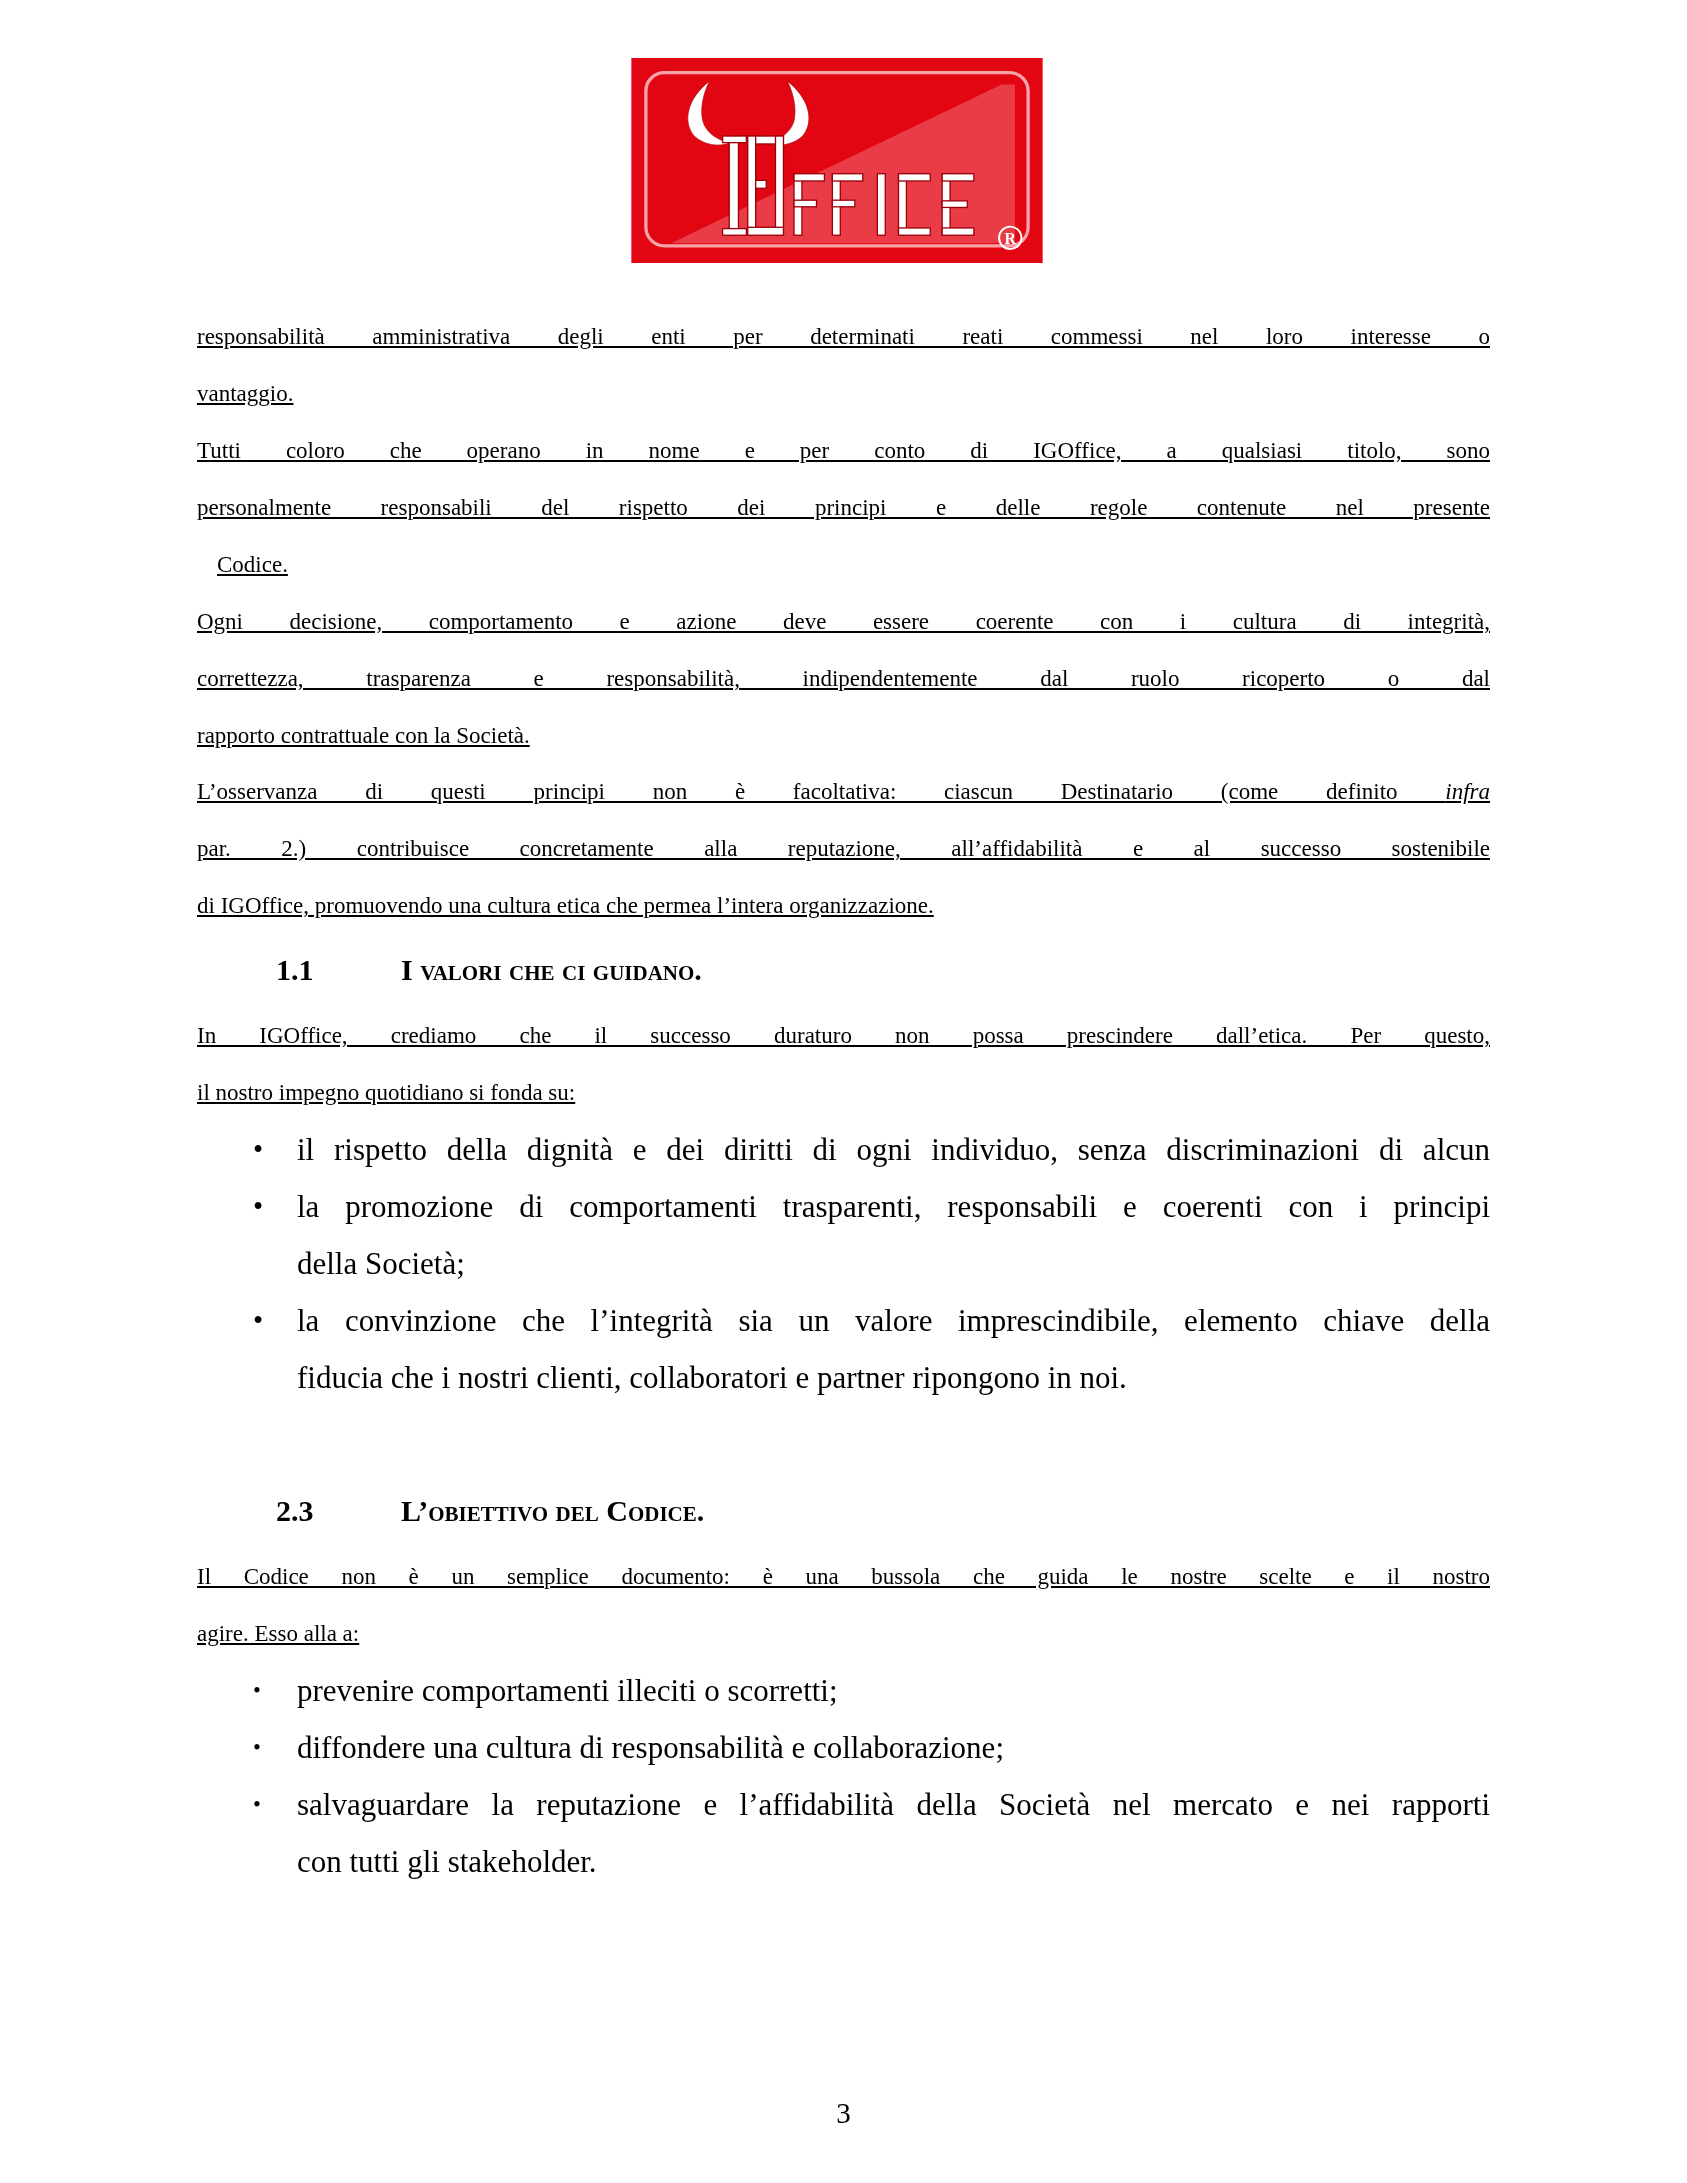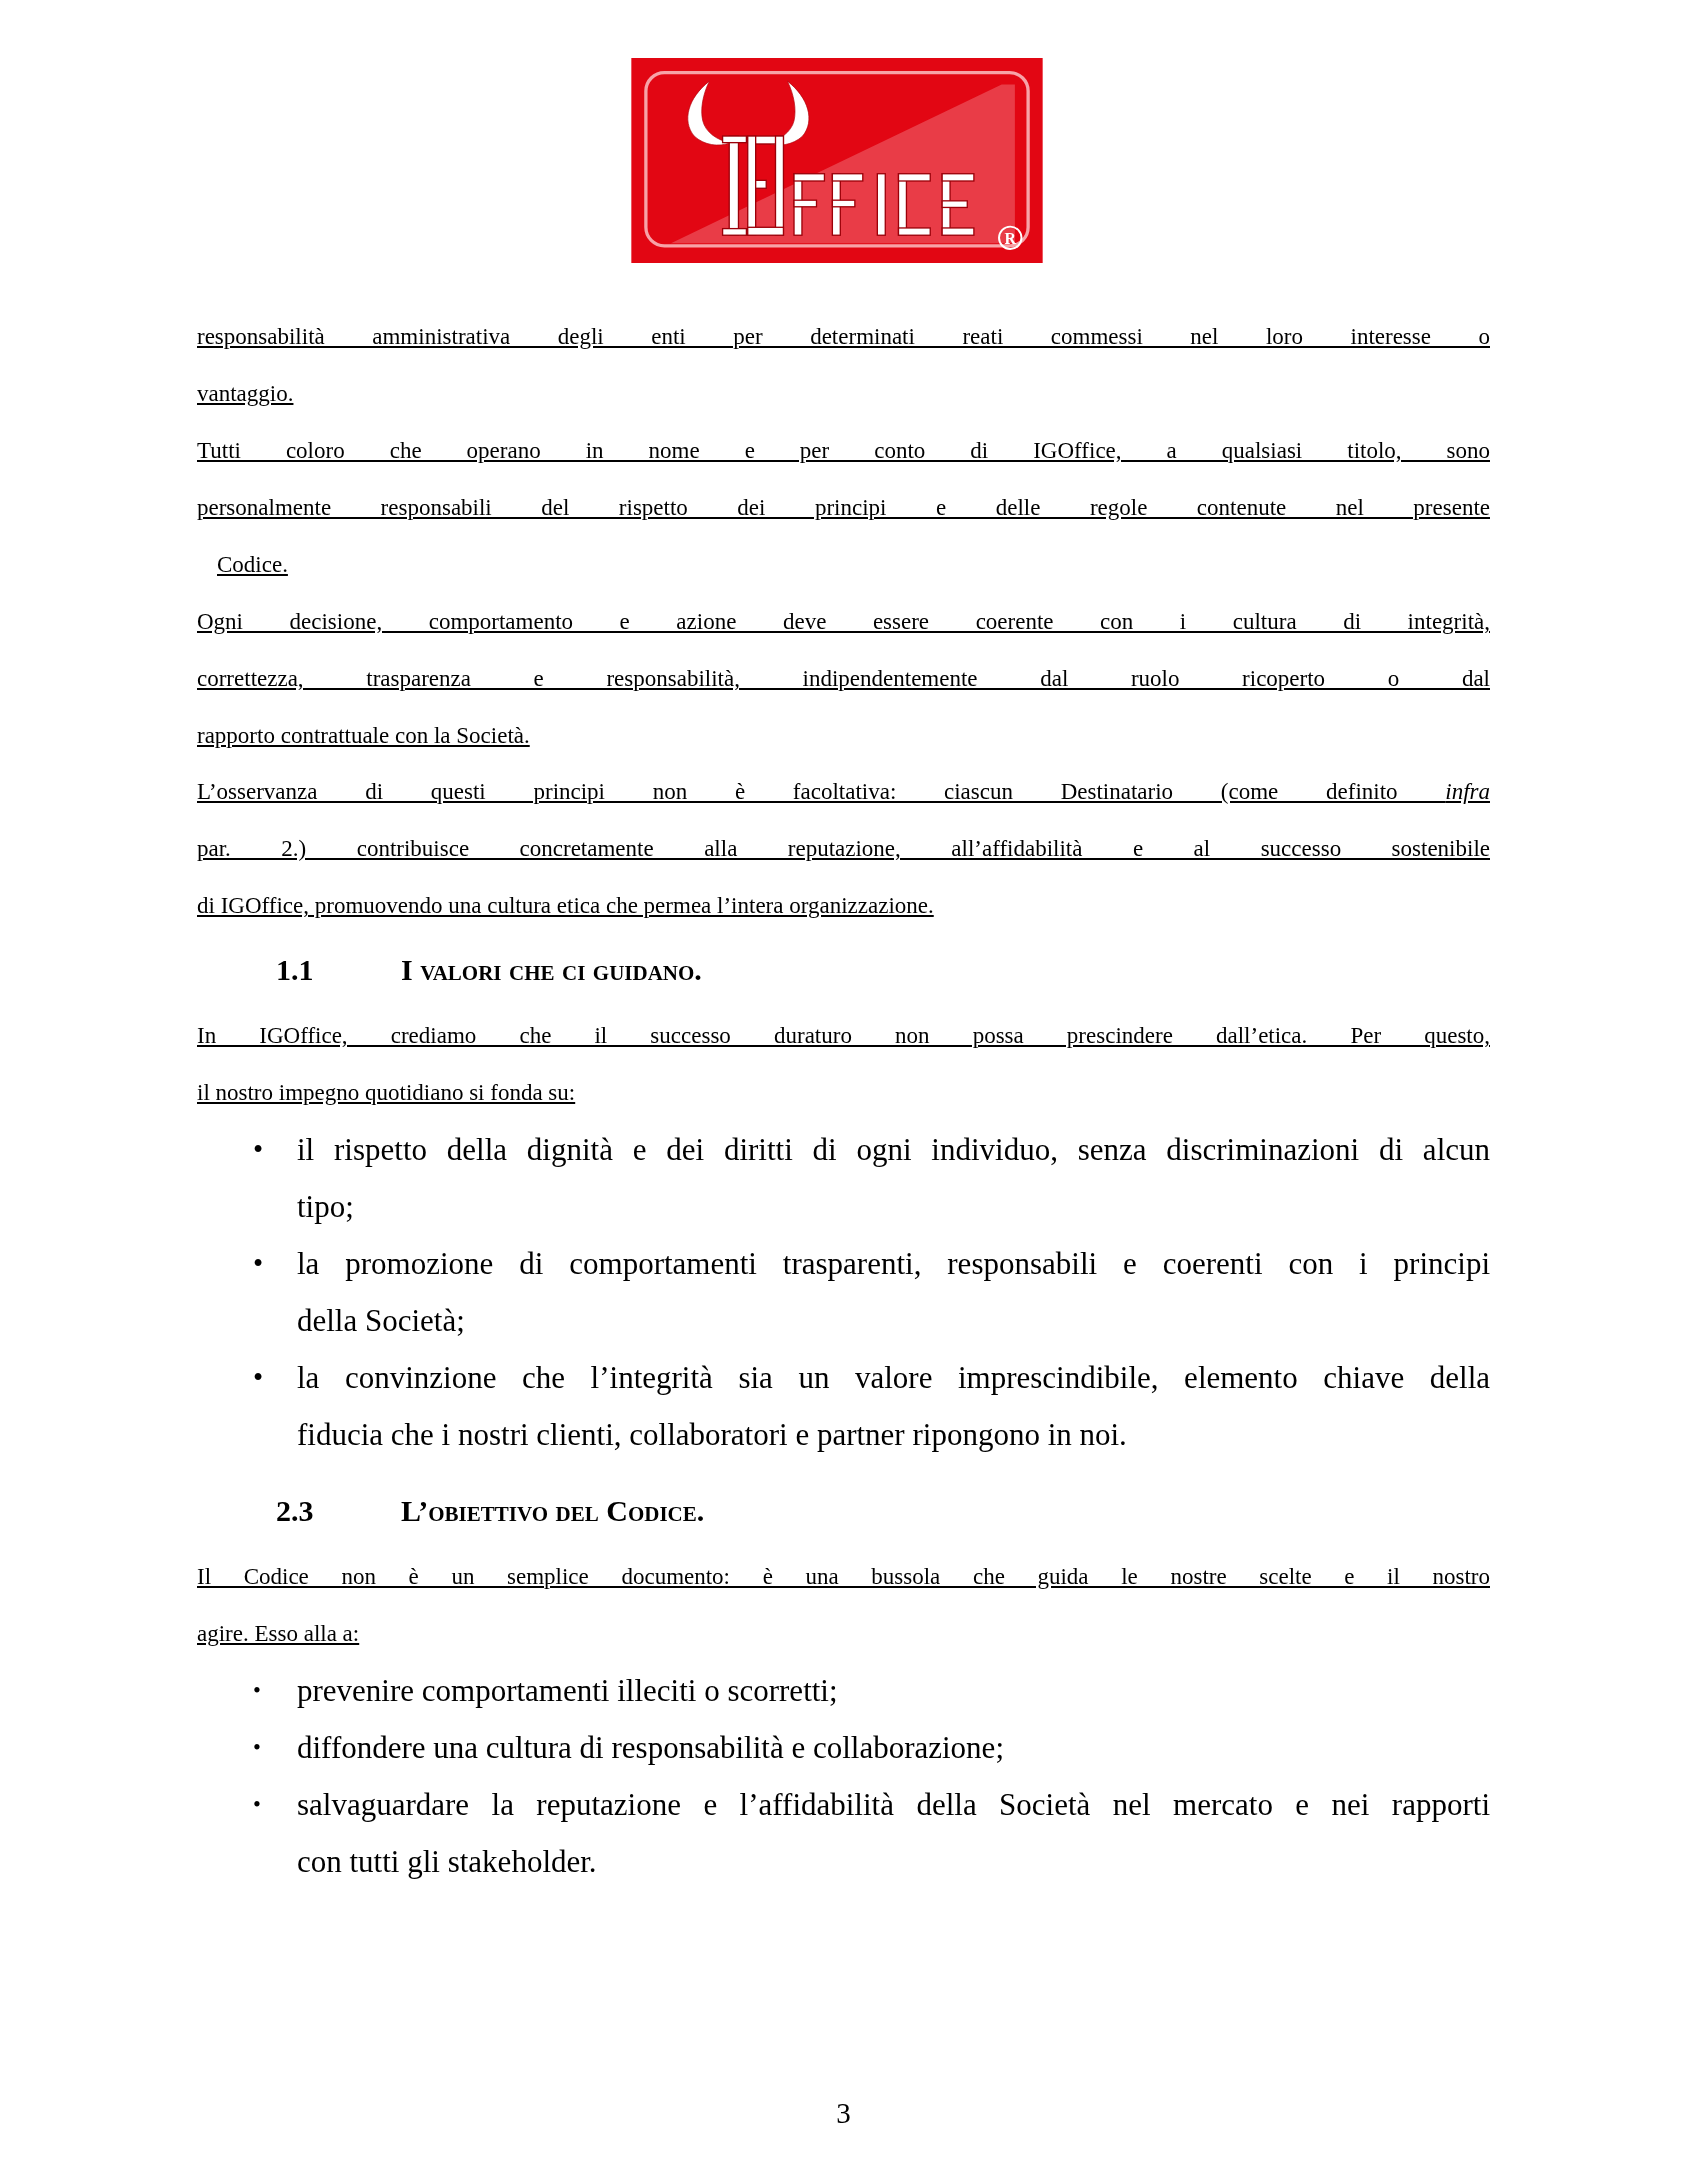--- a/index.html
+++ b/index.html
@@ -130,21 +130,20 @@
     <span>In IGOffice, crediamo che il successo duraturo non possa prescindere dall’etica. Per questo,</span>
   </div>
   <div class="p single" style="top:1064px;">
     <span>il nostro impegno quotidiano si fonda su:</span>
   </div>
 
   <ul class="list" style="top:1121px;">
     <li class="li">
       <span class="bullet bullet-big">•</span>
       <span style="display:block;text-align:justify;text-align-last:justify;">il rispetto della dignità e dei diritti di ogni individuo, senza discriminazioni di alcun</span>
-      <span style="display:block;">tipo;</span>
     </li>
     <li class="li">
       <span class="bullet bullet-big">•</span>
       <span style="display:block;text-align:justify;text-align-last:justify;">la promozione di comportamenti trasparenti, responsabili e coerenti con i principi</span>
       <span style="display:block;">della Società;</span>
     </li>
     <li class="li">
       <span class="bullet bullet-big">•</span>
       <span style="display:block;text-align:justify;text-align-last:justify;">la convinzione che l’integrità sia un valore imprescindibile, elemento chiave della</span>
       <span style="display:block;">fiducia che i nostri clienti, collaboratori e partner ripongono in noi.</span>

